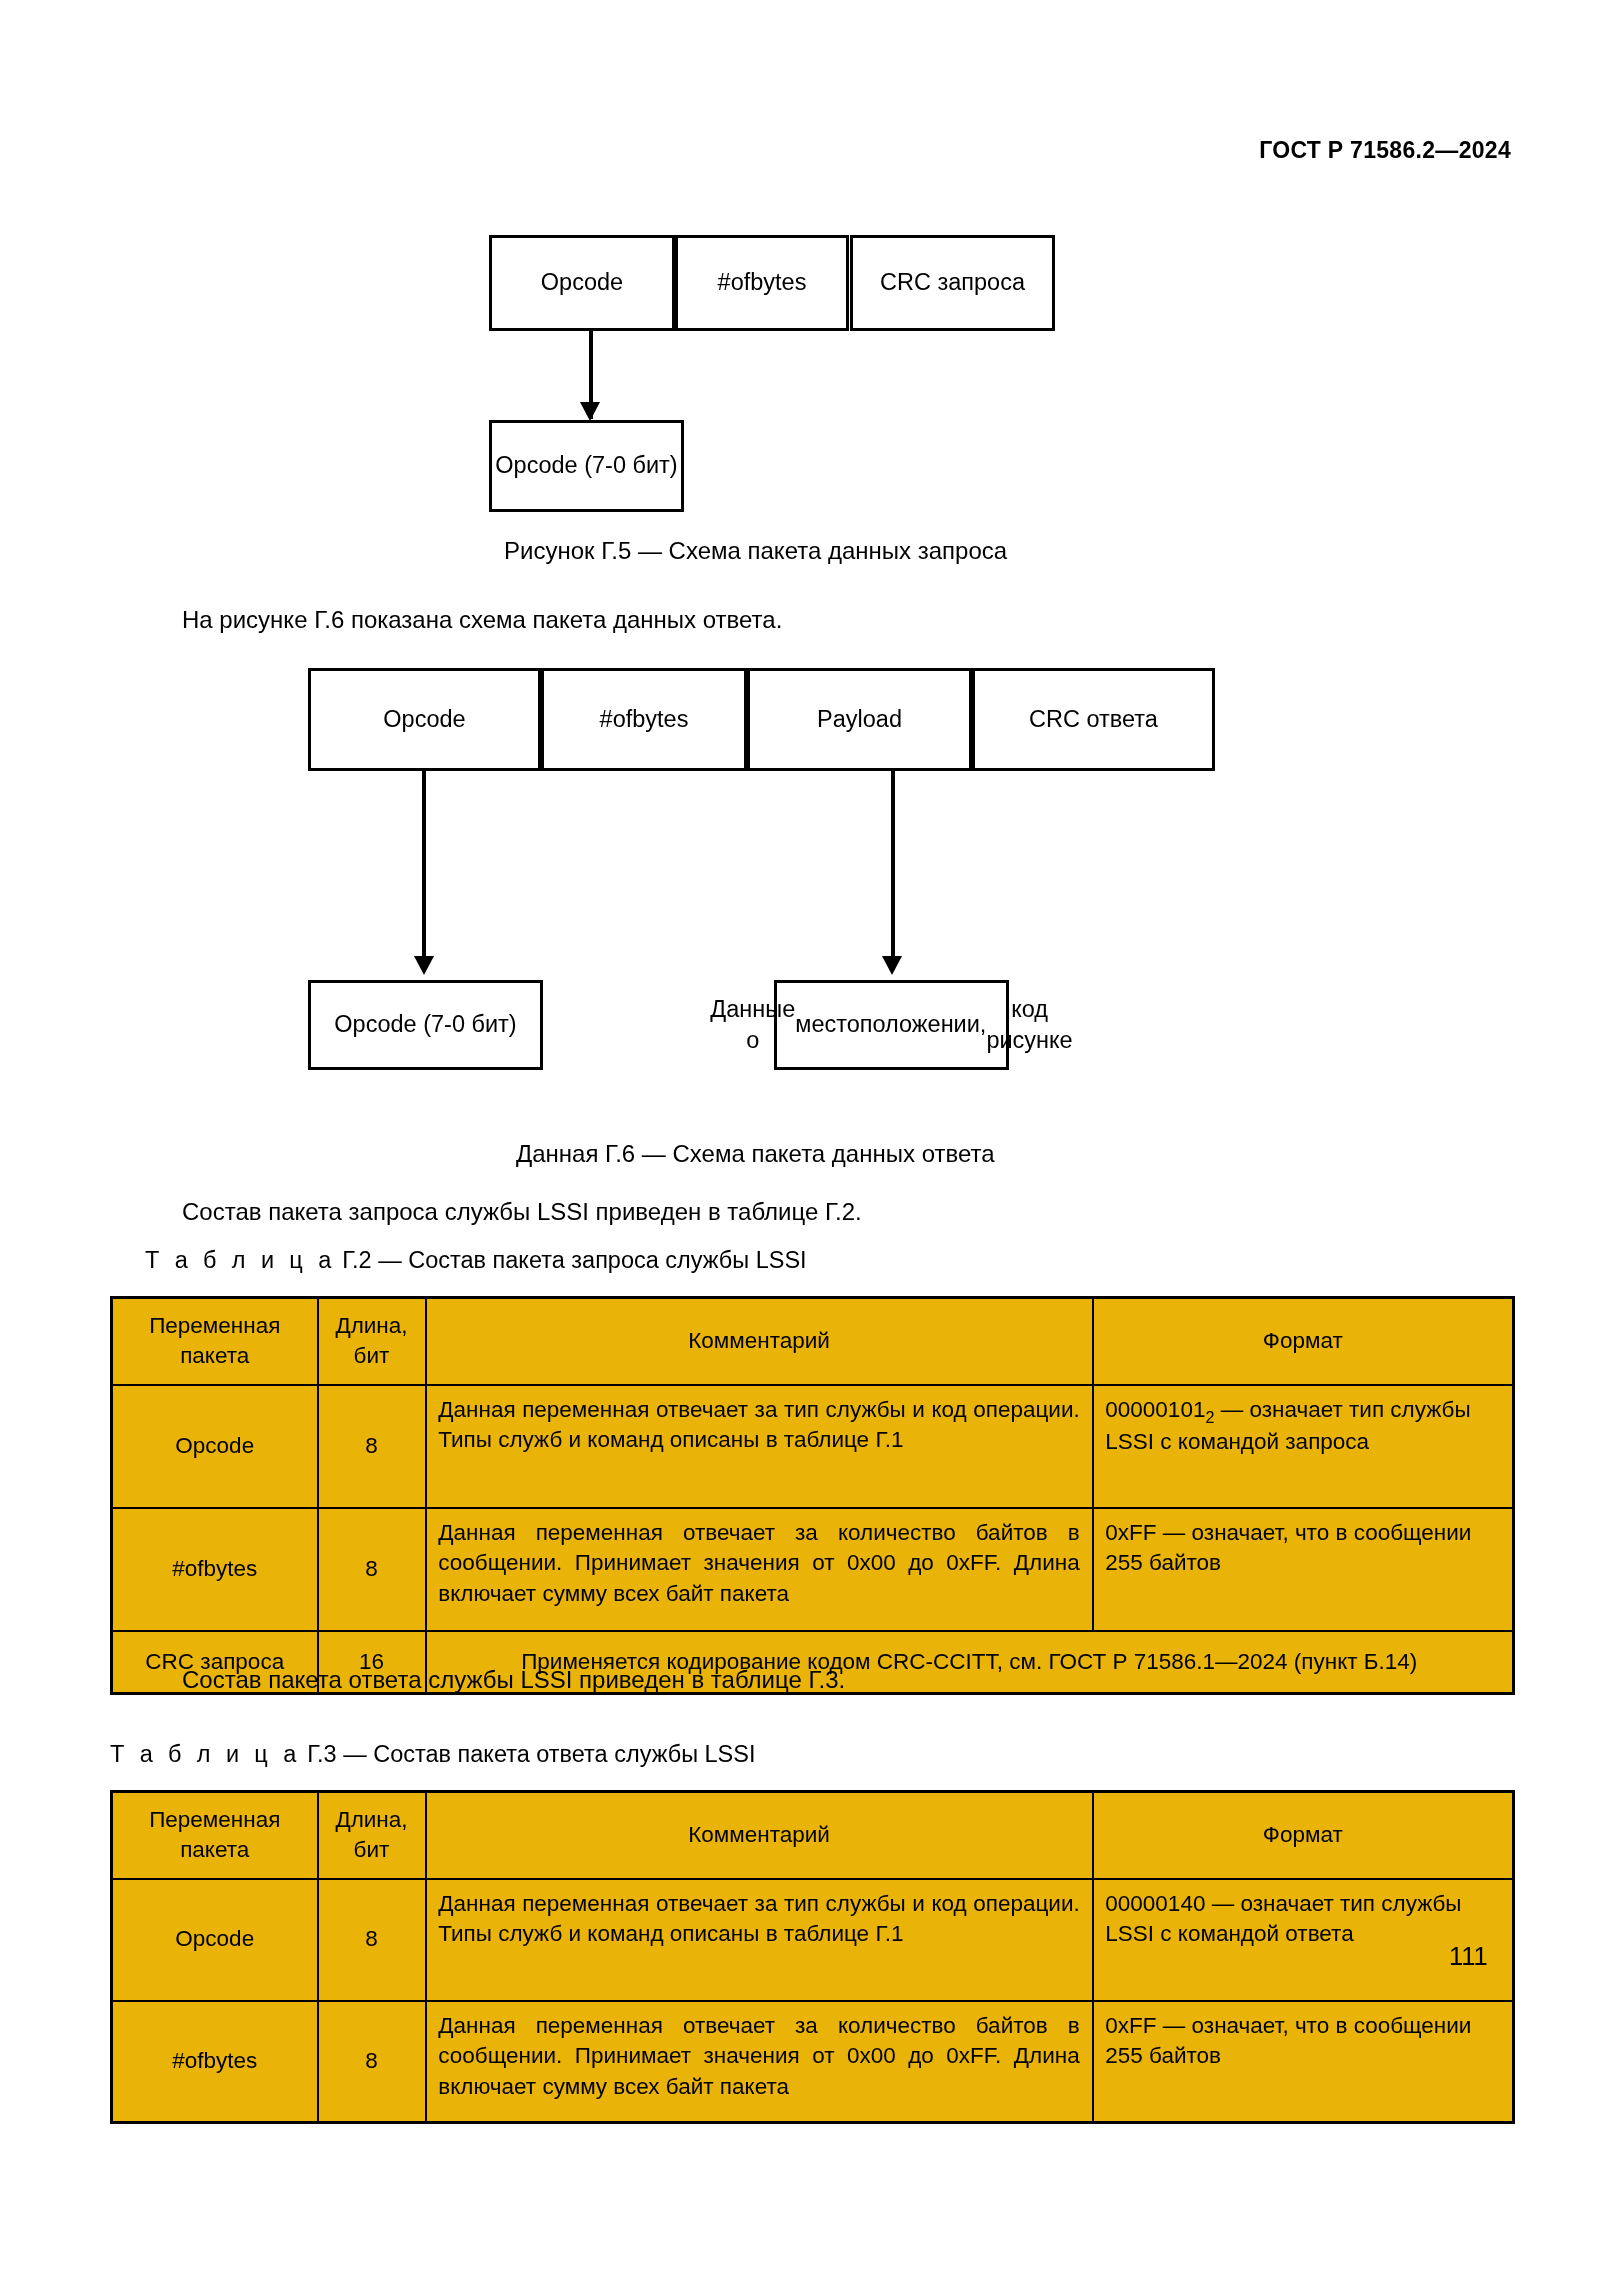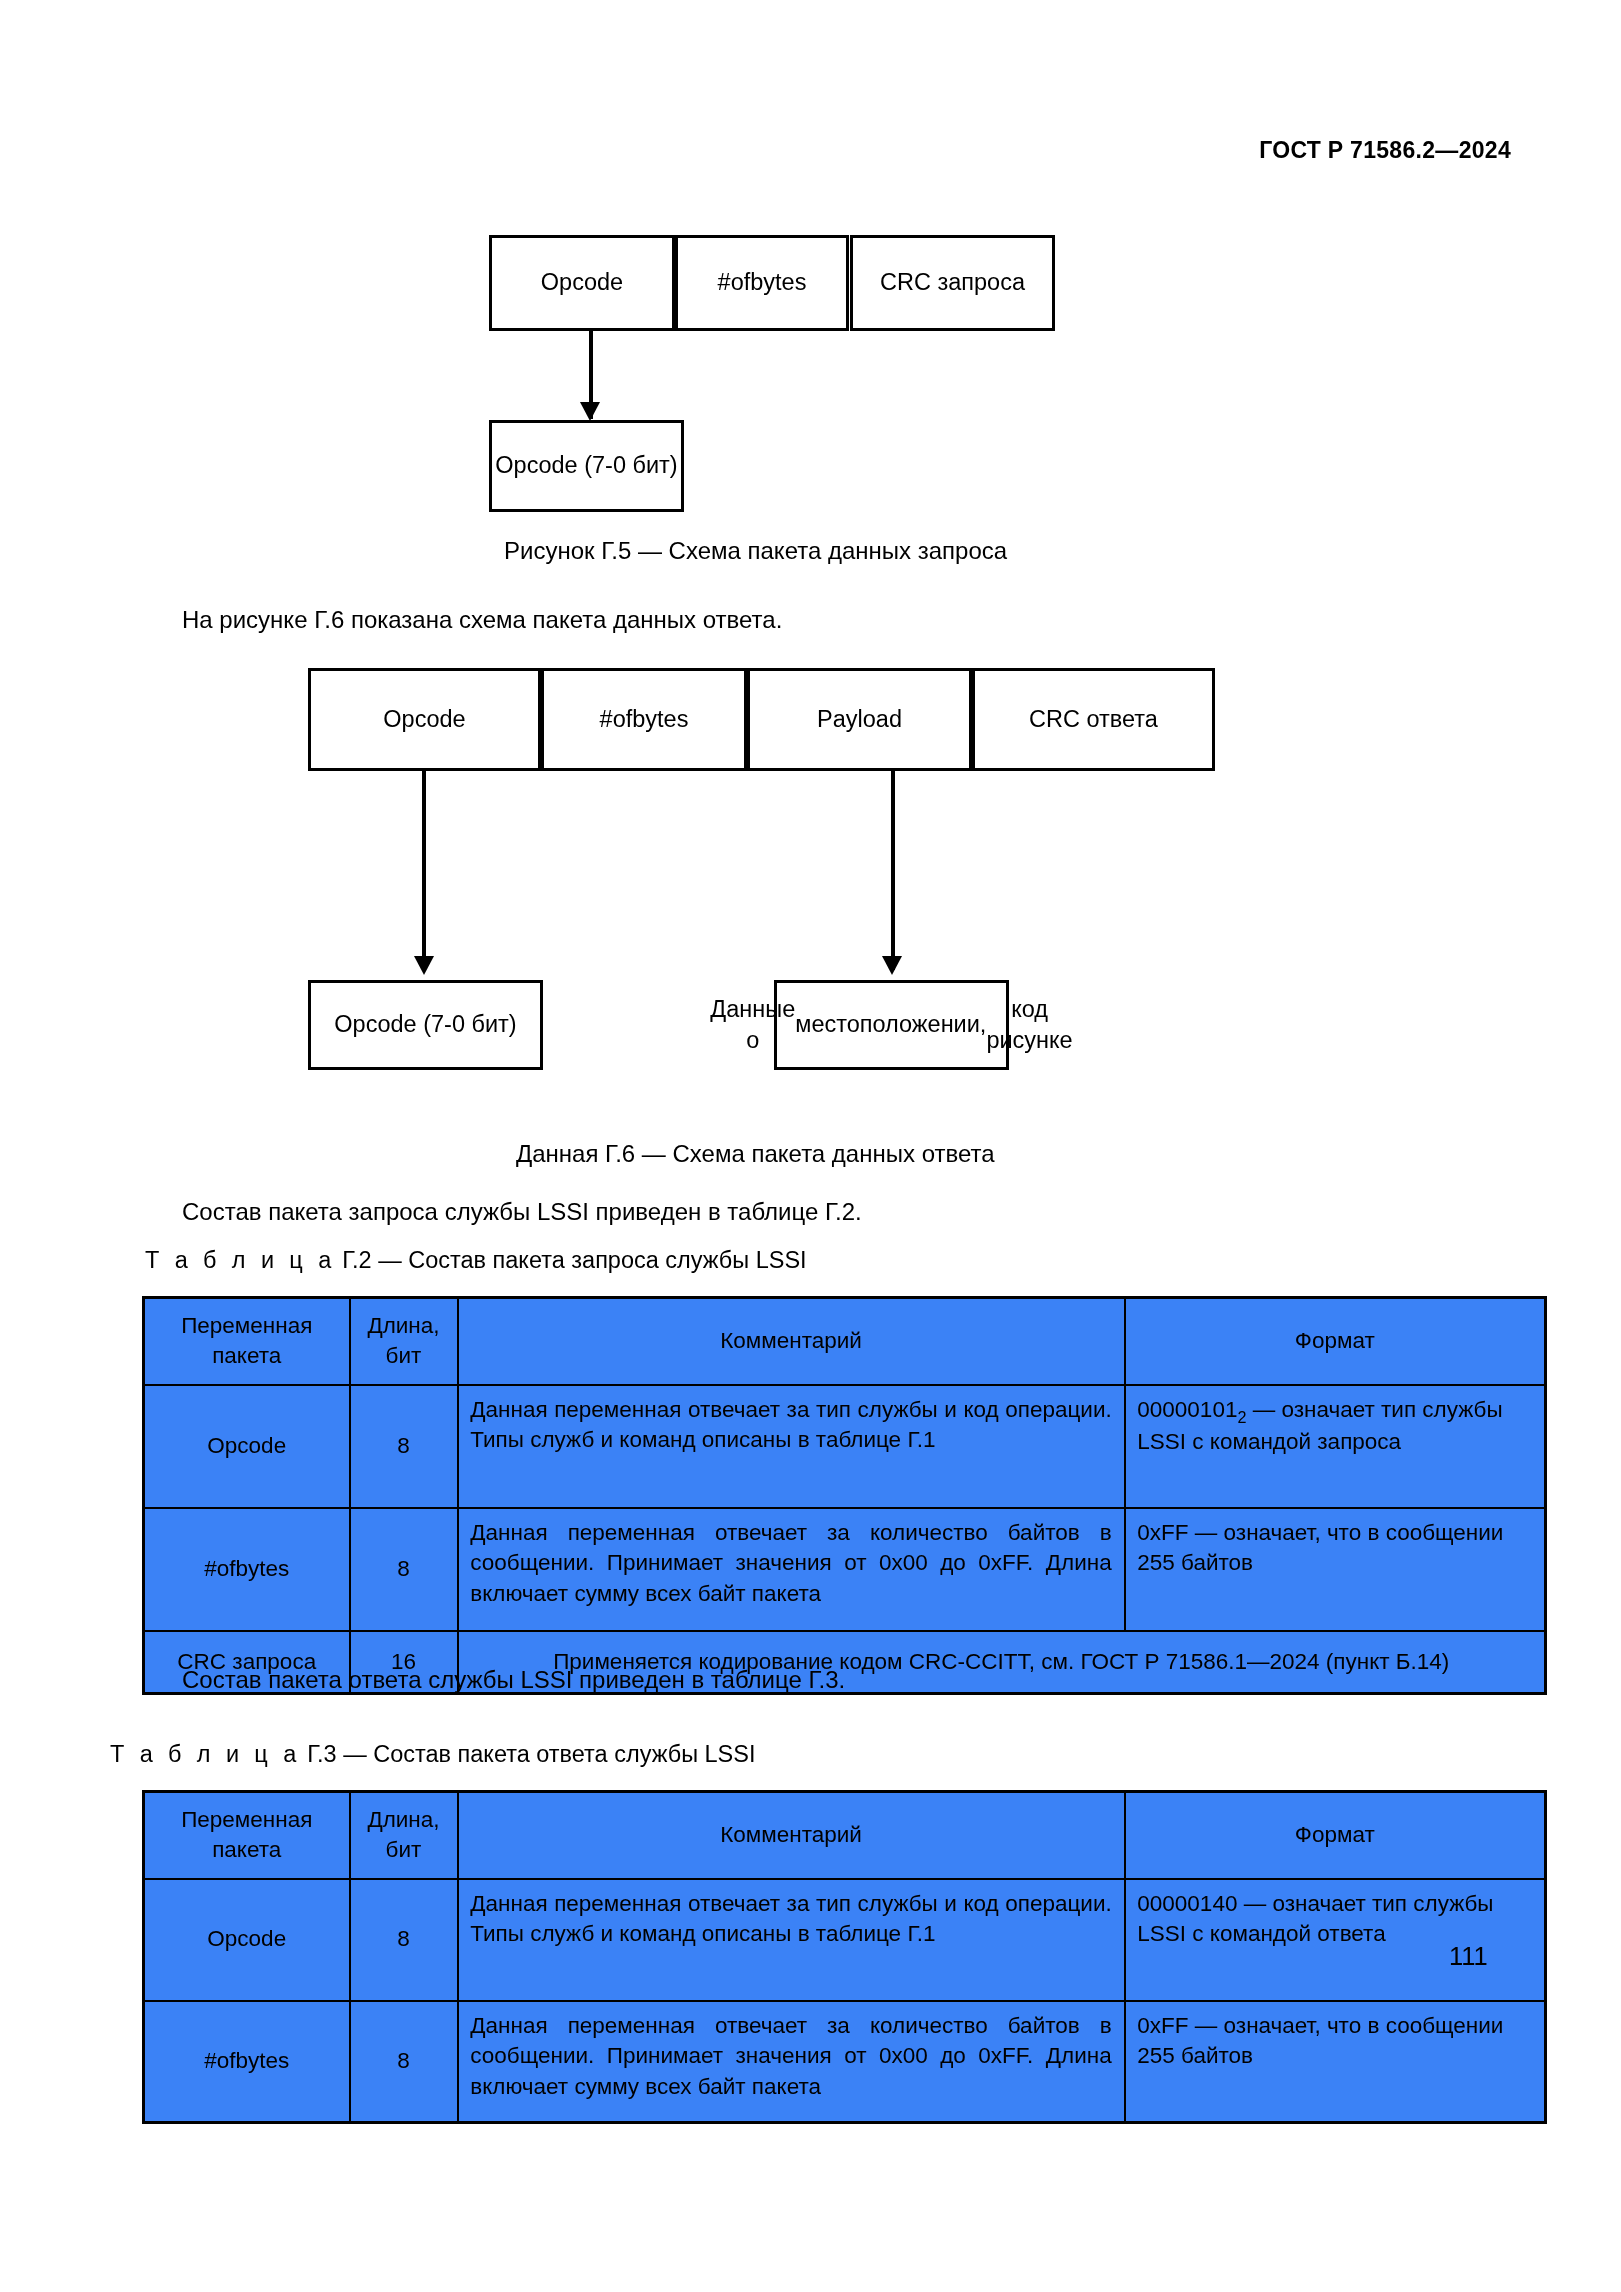--- a/index.html
+++ b/index.html
@@ -76,22 +76,21 @@
     border-left: 10.8px solid transparent;
     border-right: 10.8px solid transparent;
     border-top: 19.6px solid #000;
   }
 
   
   table.gost {
     position: absolute;
     border-collapse: collapse;
     table-layout: fixed;
-    background: #3b82f6;
-    margin-left: 32px;
+    background: #eab308;
   }
   table.gost td {
     border: 2px solid #000;
     font-size: 22.5px;
     line-height: 1.36;
     padding: 8.8px 11.8px;
     vertical-align: top;
     box-sizing: border-box;
   }
   table.gost td.hdr {

